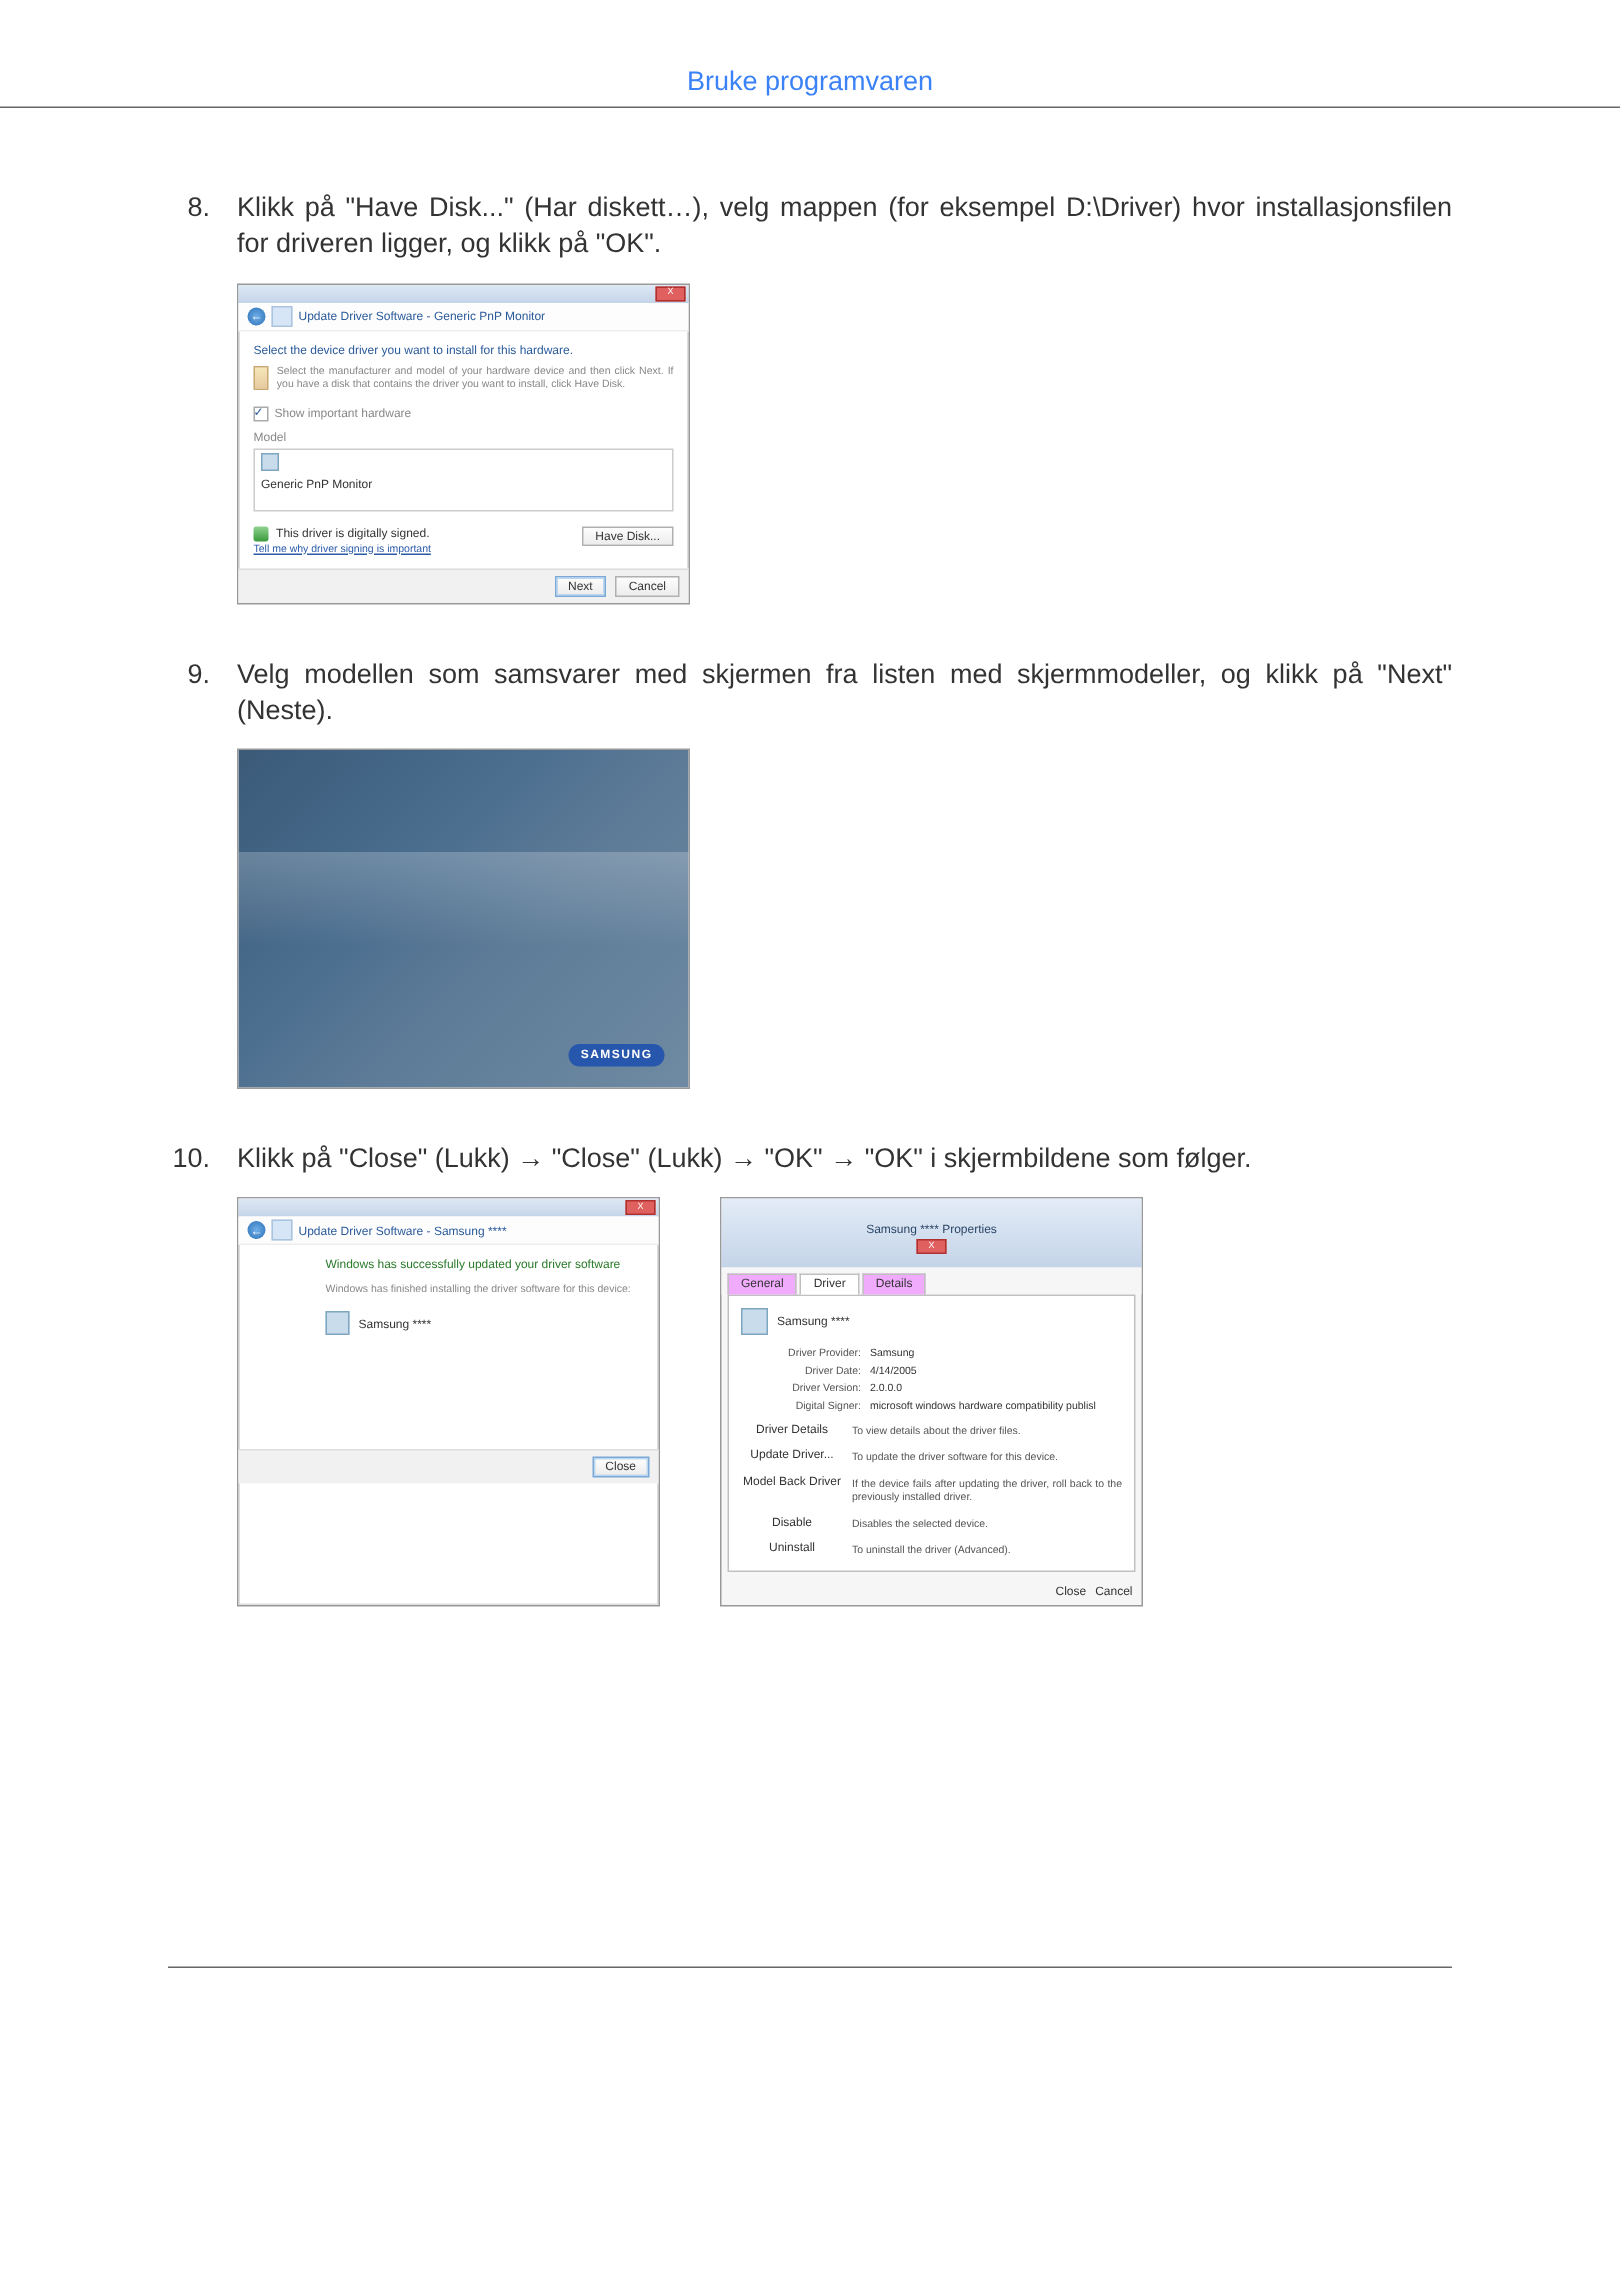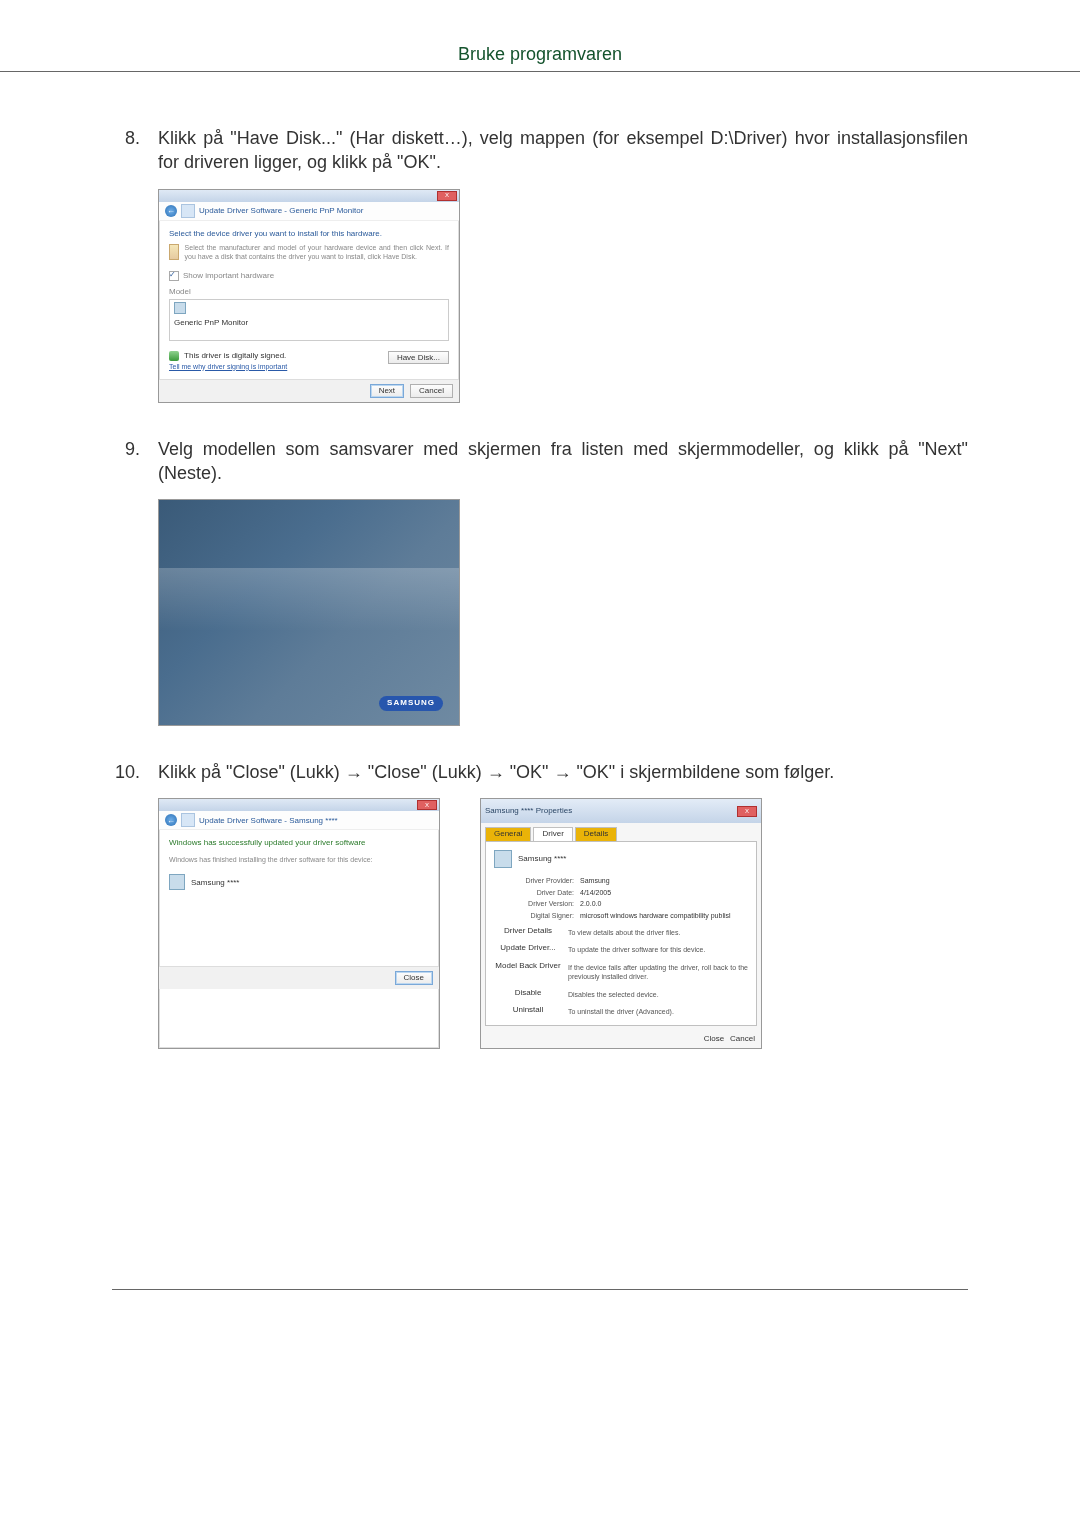--- a/index.html
+++ b/index.html
@@ -1,18 +1,18 @@
 <!DOCTYPE html>
 <html><head>
 <meta charset="utf-8">
 <style>
   html, body { margin: 0; padding: 0; background: #fff; font-family: Arial, Helvetica, sans-serif; color: #333; }
   .page { width: 1080px; margin: 0 auto; }
   .hr { border: none; border-top: 1px solid #666; margin: 0; }
-  .header { padding: 44px 112px 6px 112px; text-align: center; font-size: 18px; color: #14532d; }
+  .header { padding: 44px 112px 6px 112px; text-align: center; font-size: 18px; color: #3b82f6; }
   .content { padding: 20px 112px 40px 112px; }
   ol.steps { list-style: none; margin: 0; padding: 0; font-size: 18px; line-height: 1.35; color: #333; }
   ol.steps > li { display: flex; gap: 18px; margin-top: 34px; }
   ol.steps > li .num { width: 28px; text-align: right; flex-shrink: 0; }
   ol.steps > li .txt { flex: 1; text-align: justify; }
   .figwrap { margin-top: 14px; }
   .figrow { display: flex; gap: 40px; flex-wrap: wrap; }
 
   
   .dlg { width: 300px; border: 1px solid #999; font-size: 8px; line-height: 1.2; background: #fff; box-shadow: 0 0 0 1px #ddd inset; }
@@ -39,31 +39,31 @@
   .dlg .footer { background: #f1f1f1; border-top: 1px solid #ddd; padding: 4px 6px; display: flex; justify-content: flex-end; gap: 6px; }
   .dlg .btn.primary { border-color: #7aa8d8; box-shadow: 0 0 0 1px #bcd7f0 inset; }
 
   
   .splash { width: 300px; height: 225px; background: linear-gradient(135deg,#3a5a78 0%,#4a6d8e 35%,#5e7c98 60%,#6f8aa2 100%); position: relative; border: 1px solid #999; }
   .splash::after { content: ""; position: absolute; left: 0; right: 0; top: 30%; height: 28%; background: linear-gradient(180deg, rgba(255,255,255,.22), rgba(255,255,255,0) ); }
   .splash .logo { position: absolute; right: 16px; bottom: 14px; background: #2756ad; color: #fff; font-size: 8px; letter-spacing: 1px; padding: 2px 8px; border-radius: 8px; font-weight: bold; }
 
   
   .dlg3 { width: 280px; }
-  .dlg3 .body { min-height: 120px; }
+  .dlg3 .body { min-height: 120px; margin-left: 48px; }
   .dlg3 .subtle { color: #888; font-size: 7px; margin-top: 8px; }
   .dlg3 .devrow { display: flex; gap: 6px; align-items: center; margin-top: 10px; }
   .dlg3 .devrow .monicon { width: 14px; height: 14px; }
 
   
   .prop { width: 280px; border: 1px solid #999; font-size: 8px; background: #f6f6f6; }
-  .prop .titlebar { height: 14px; background: linear-gradient(#e3ecf7,#c4d4e8); display: flex; justify-content: space-between; align-items: center; padding: 5px 4px; color: #2c4766; }
+  .prop .titlebar { height: 14px; background: linear-gradient(#e3ecf7,#c4d4e8); display: flex; justify-content: space-between; align-items: center; padding: 16px 4px; color: #2c4766; flex-direction: column; }
   .prop .titlebar .close-x { width: 18px; height: 9px; background: #e06060; border: 1px solid #b03030; color: #fff; font-size: 6px; display: flex; align-items:center; justify-content:center; }
   .prop .tabs { display: flex; gap: 2px; padding: 4px 4px 0 4px; background: #f6f6f6; }
-  .prop .tab { border: 1px solid #c0c0c0; border-bottom: none; padding: 1px 8px; background: #eab308; }
+  .prop .tab { border: 1px solid #c0c0c0; border-bottom: none; padding: 1px 8px; background: #f0abfc; }
   .prop .tab.active { background: #fff; }
   .prop .tabbody { border: 1px solid #c0c0c0; margin: 0 4px 4px 4px; background: #fff; padding: 8px; }
   .prop .devhdr { display: flex; gap: 6px; align-items: center; margin-bottom: 8px; }
   .prop .kv { display: flex; gap: 6px; font-size: 7px; padding-left: 20px; margin-bottom: 2px; }
   .prop .kv .k { width: 60px; text-align: right; color: #555; }
   .prop .kv .v { color: #333; }
   .prop .btnrow { display: flex; gap: 6px; align-items: flex-start; margin-top: 6px; }
   .prop .btnrow .btn { width: 68px; text-align: center; }
   .prop .btnrow .desc { flex: 1; font-size: 7px; color: #555; padding-top: 2px; }
   .prop .pfooter { display: flex; justify-content: flex-end; gap: 6px; padding: 4px 6px; }

